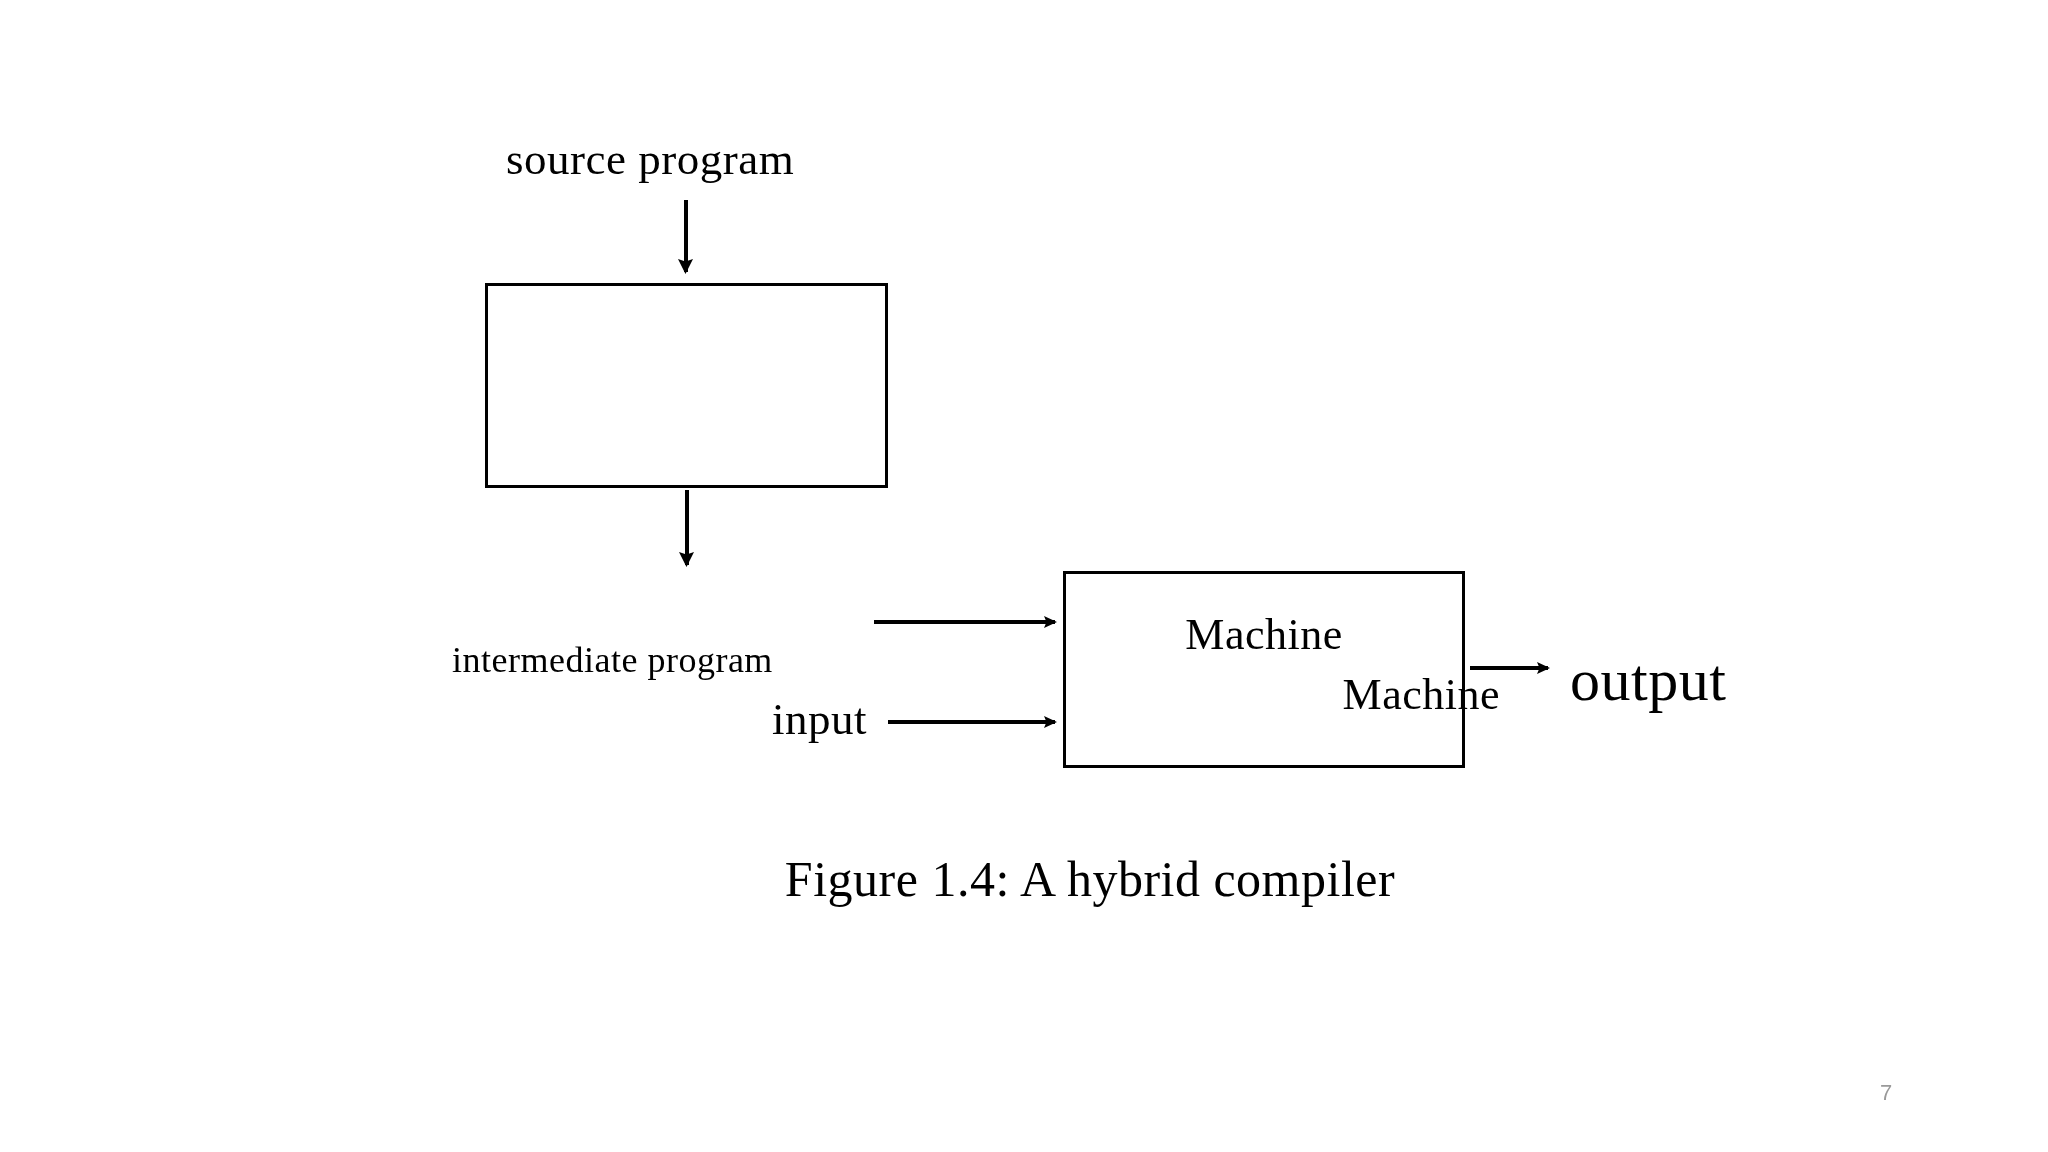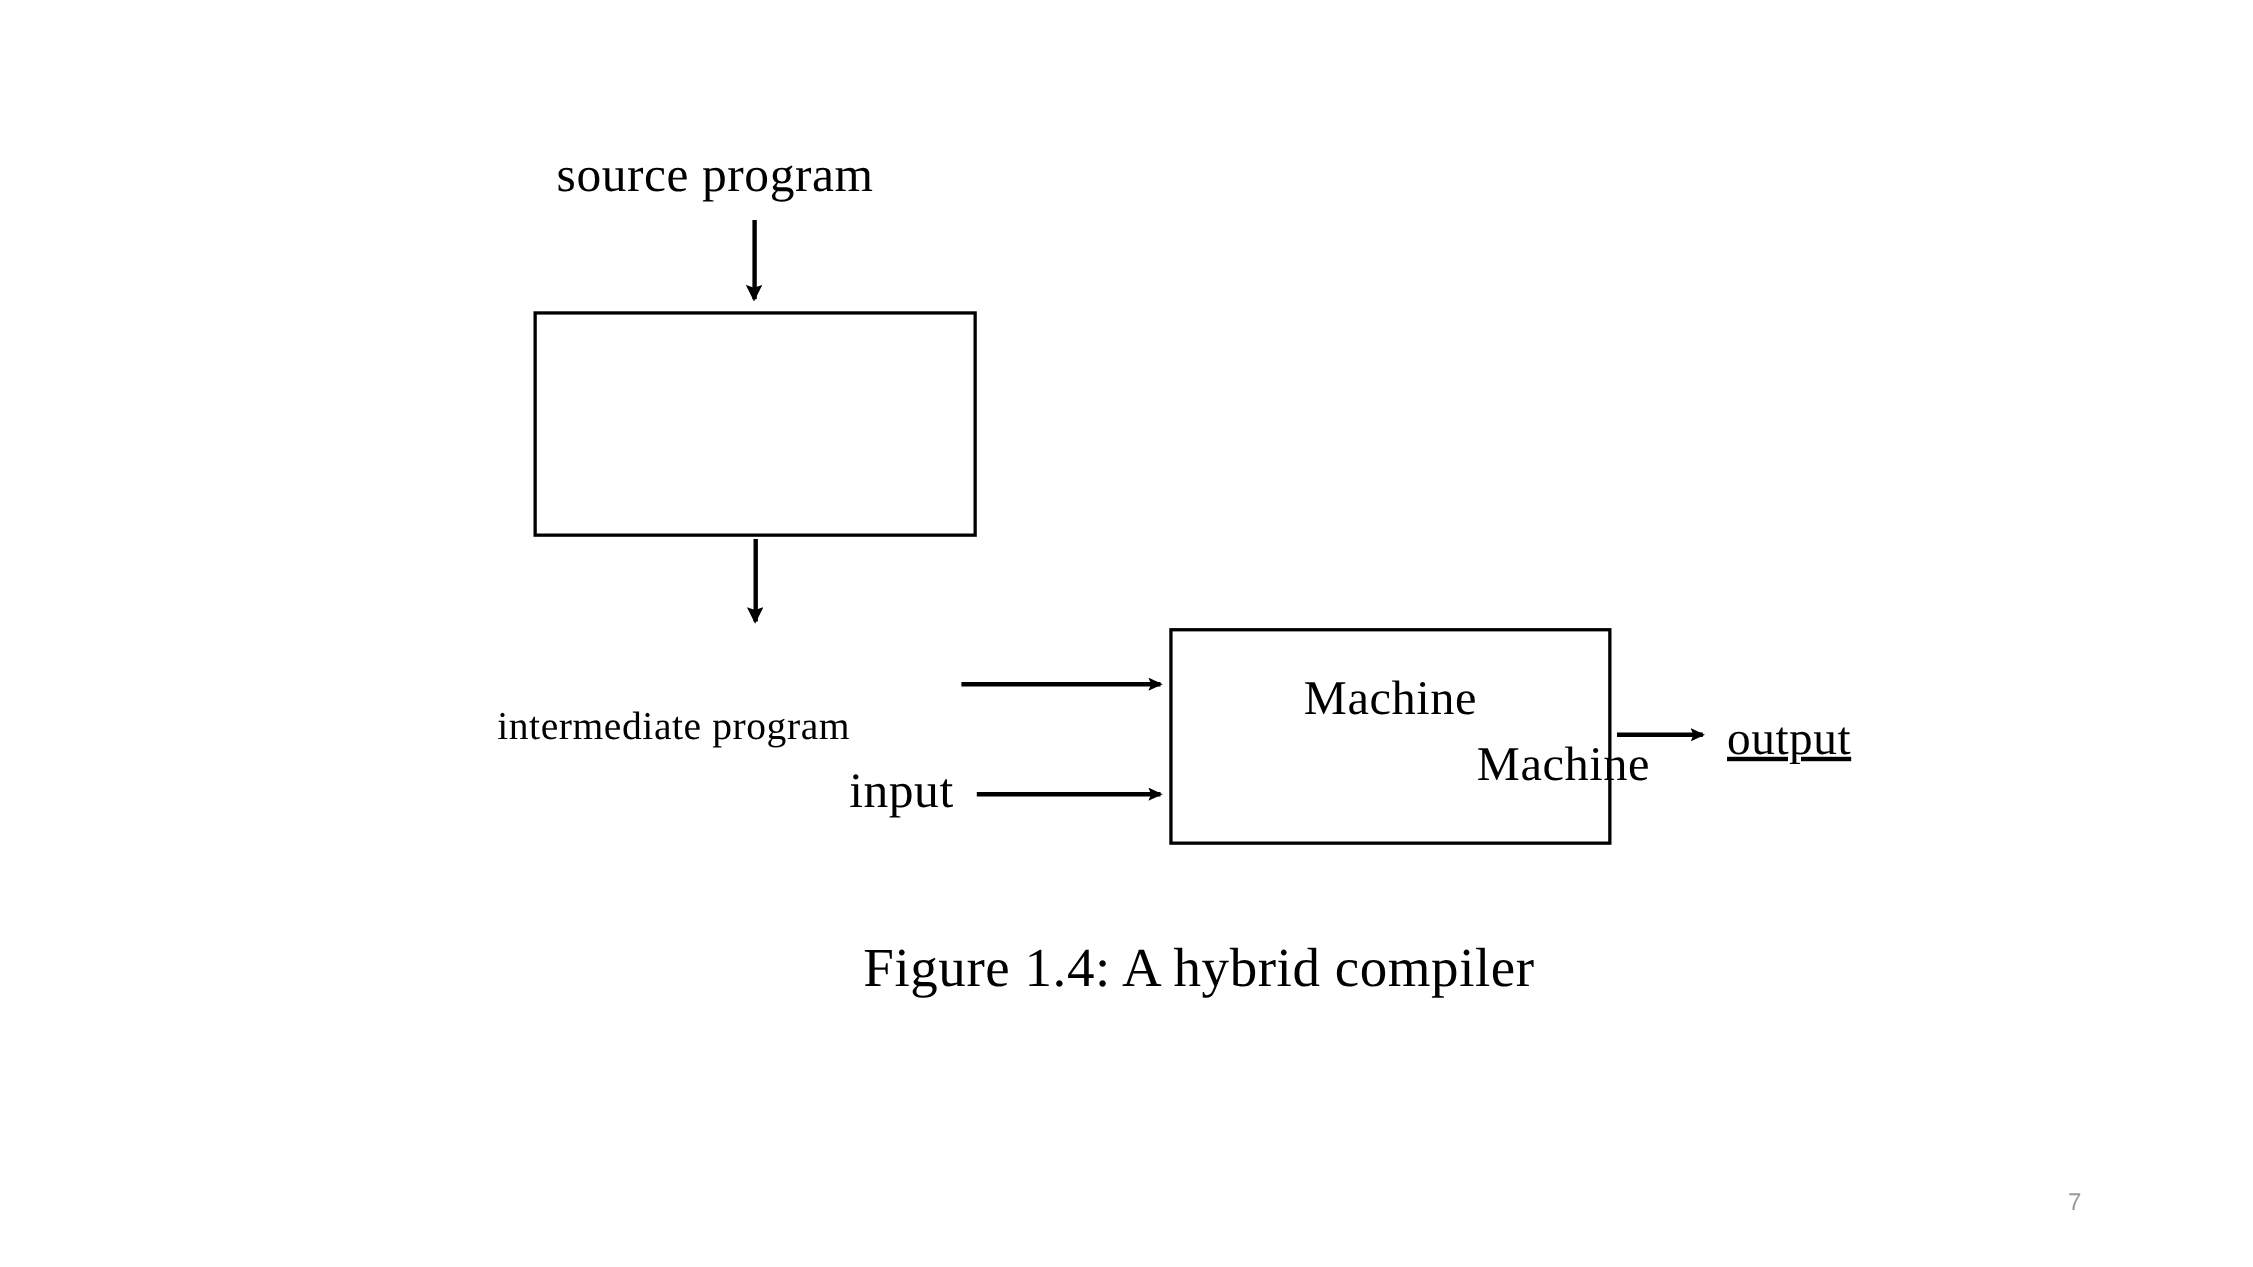--- a/index.html
+++ b/index.html
@@ -82,22 +82,21 @@
     left: 1098px;
     top: 673px;
     width: 402px;
     text-align: right;
     font-size: 44px;
   }
 
   .lbl-output {
     left: 1570px;
     top: 650px;
-    font-size: 43px;
-    text-decoration: underline;
+    font-size: 60px;
   }
 
   .caption {
     position: absolute;
     left: 0px;
     top: 850px;
     width: 2180px;   
     text-align: center;
     font-size: 50px;
     font-family: "Liberation Serif", "DejaVu Serif", serif;

